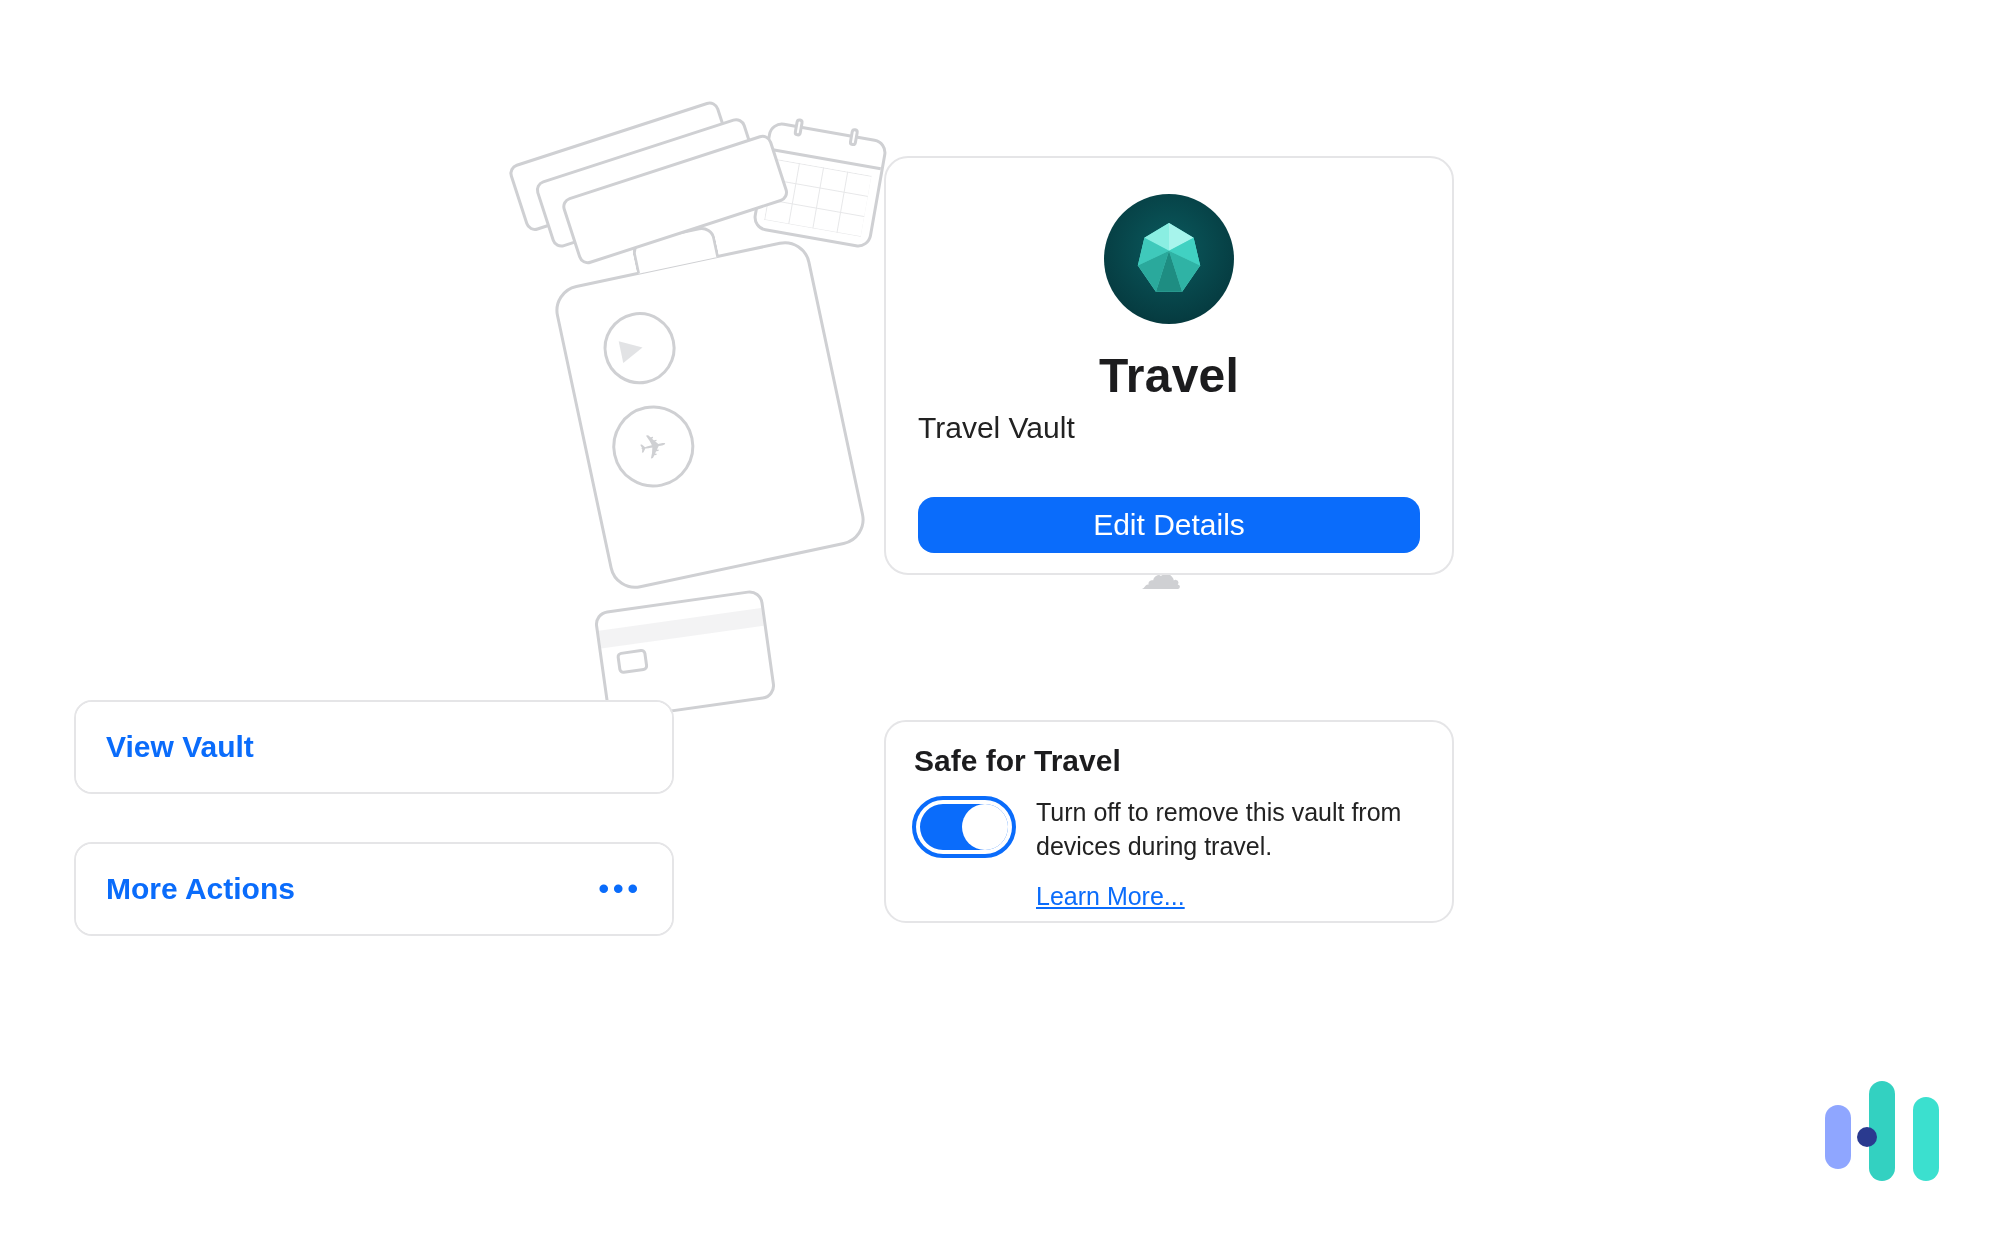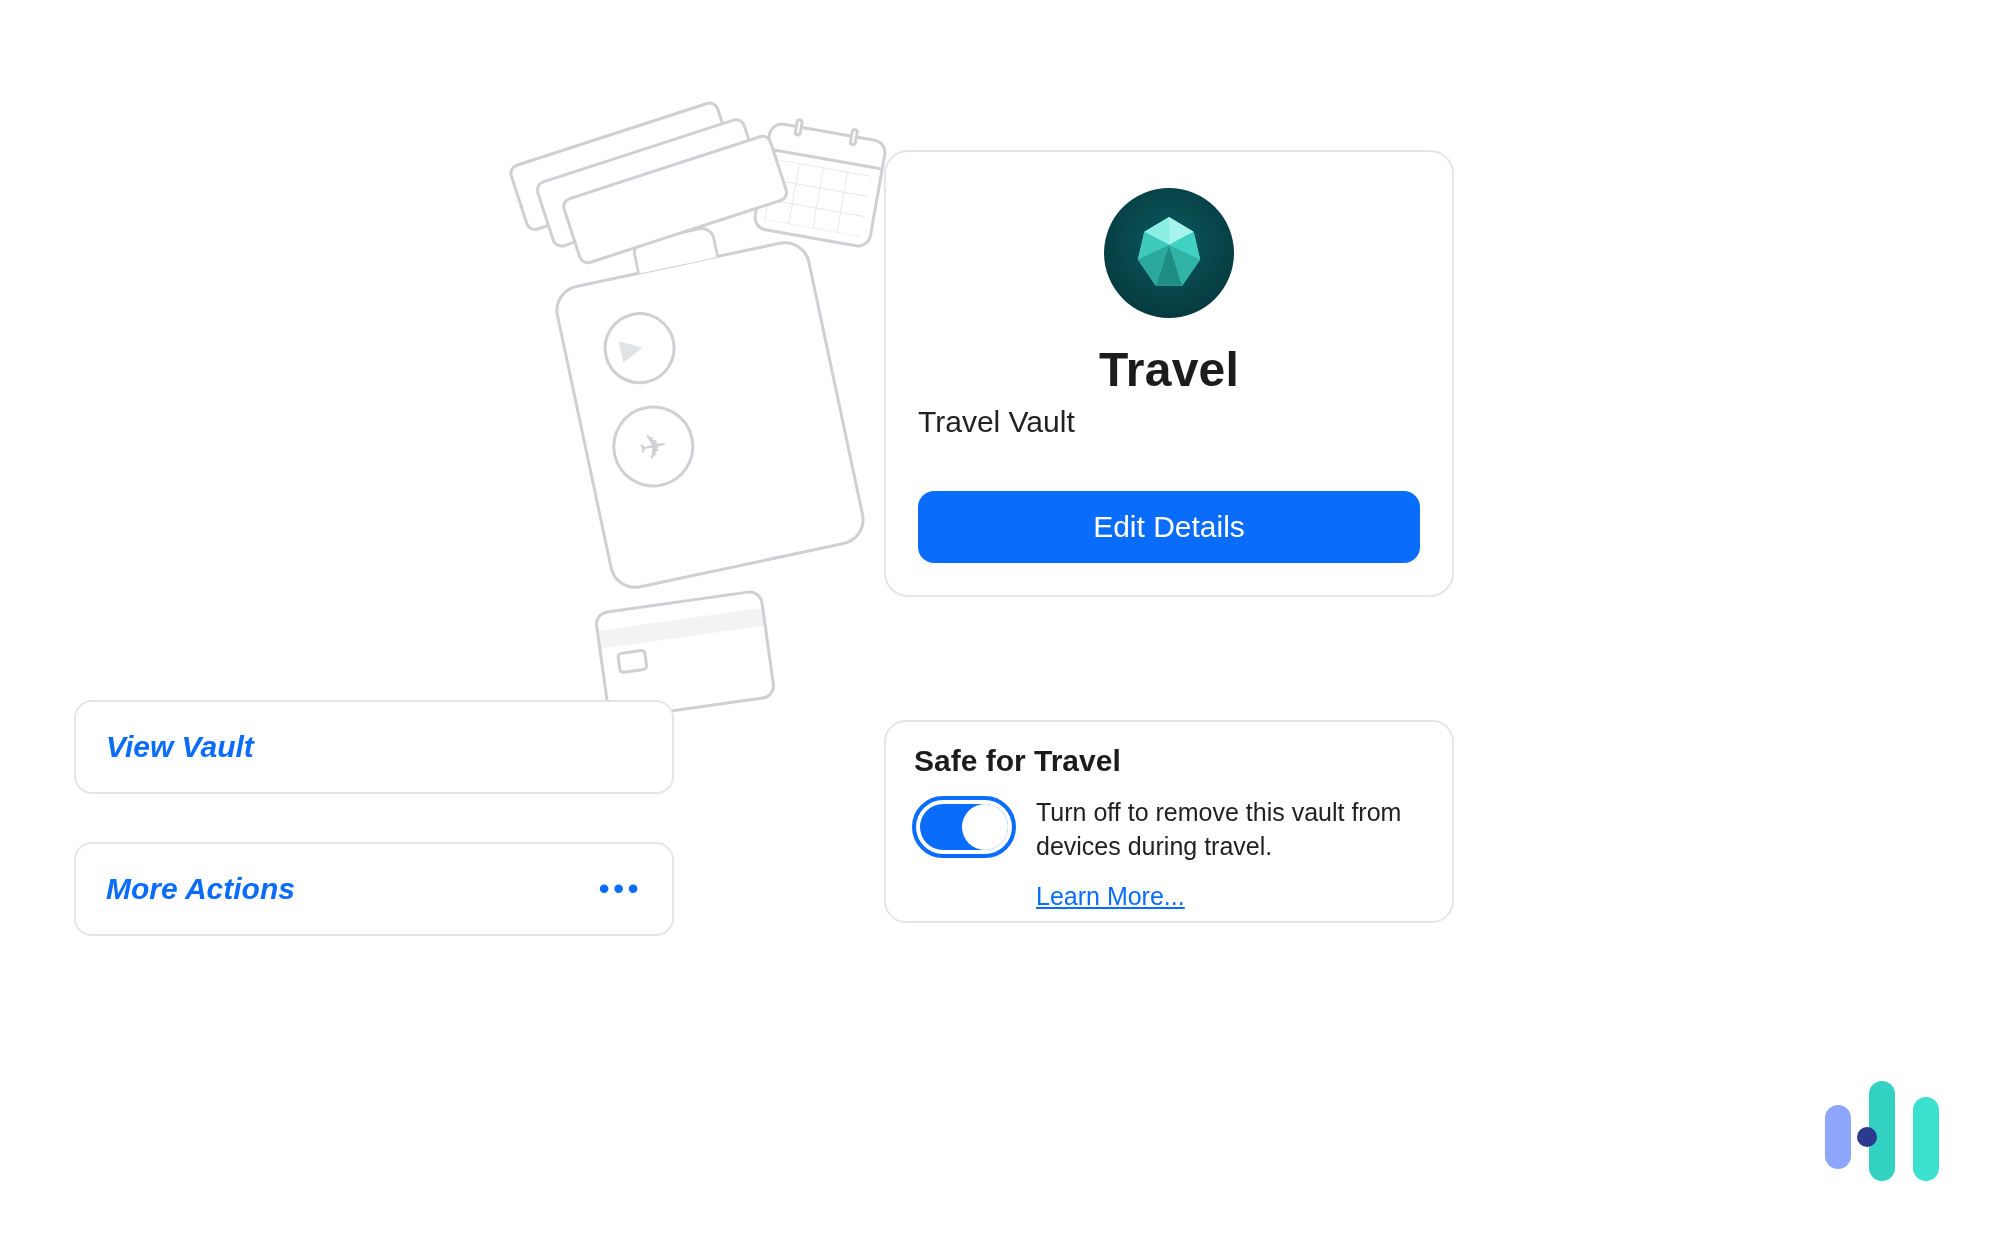--- a/index.html
+++ b/index.html
@@ -51,33 +51,33 @@
   .d-t1 { top:0; left:0;}
   .d-t2 { top:24px; left:20px;}
   .d-t3 { top:48px; left:40px;}
   .d-cloud { position:absolute; left:620px; top:420px; color:var(--outline); font-size:42px;}
   .d-ccard { left: 80px; top: 470px; width: 170px; height: 110px; transform: rotate(-8deg); }
   .d-ccard .d-chip{left:14px; top:40px;}
   .d-ccard::before{content:"";position:absolute;left:0;right:0;top:16px;height:18px;background:var(--outline);opacity:.25;}
 
   
   .vault-card {
-    position: absolute; left: 884px; top: 150px; width: 570px;
+    position: absolute; left: 884px; top: 156px; width: 570px;
     background: #fff; border: 2px solid var(--card-border); border-radius: 24px;
-    padding: 30px 32px 32px; z-index: 2;
+    padding: 30px 32px 20px; z-index: 2;
     box-shadow: 0 0 0 rgba(0,0,0,0);
   }
   .vault-icon-wrap { width: 130px; height: 130px; margin: 6px auto 24px; border-radius: 50%;
     background: radial-gradient(circle at 50% 42%, #0a5a5e 0%, #063d42 70%, #042b30 100%);
     display:flex;align-items:center;justify-content:center;
   }
   .vault-title { text-align:center; font-size: 48px; font-weight: 700; letter-spacing:.2px; margin: 6px 0 8px; }
   .vault-subtitle { text-align:left; font-size: 30px; font-weight: 400; color:#222; margin-bottom: 52px; }
   .edit-btn {
-    display:block; width: 100%; height: 72px; border:none; border-radius: 16px;
+    display:block; width: 100%; height: 56px; border:none; border-radius: 16px;
     background: var(--blue); color:#fff; font-size: 30px; font-weight: 500; cursor:pointer;
   }
 
   
   .sft-card {
     position:absolute; left: 884px; top: 720px; width: 570px;
     background:#fff; border:2px solid var(--card-border); border-radius: 22px;
     padding: 22px 26px 8px; z-index:2;
   }
   .sft-title { font-size: 30px; font-weight: 700; margin: 0 0 18px 2px; }
@@ -94,21 +94,21 @@
     position:absolute; right:4px; top:4px; width:46px; height:46px; border-radius:50%;
     background:#fff;
   }
   .sft-text { font-size: 25px; line-height: 1.35; color:#222; }
   .sft-link { color: var(--link); text-decoration: underline; cursor:pointer; display:inline-block; margin-top:16px; }
 
   
   .action-card {
     position:absolute; left: 74px; width: 600px;
     background:#fff; border:2px solid var(--card-border); border-radius: 18px;
-    overflow:hidden; z-index:2;font-style:italic;
+    overflow:hidden; z-index:2;
   }
   .ac-top { top: 700px; }
   .ac-bottom { top: 842px; }
   .action-item {
     display:flex; align-items:center; justify-content:space-between;
     padding: 28px 30px; font-size: 30px; font-weight: 600; color: var(--blue);
     cursor:pointer; background:#fff;
   }
   .action-item + .action-item { border-top: 1.5px solid var(--card-border); }
   .ellipsis { color: var(--blue); font-size: 30px; letter-spacing: 4px; font-weight:800;}

